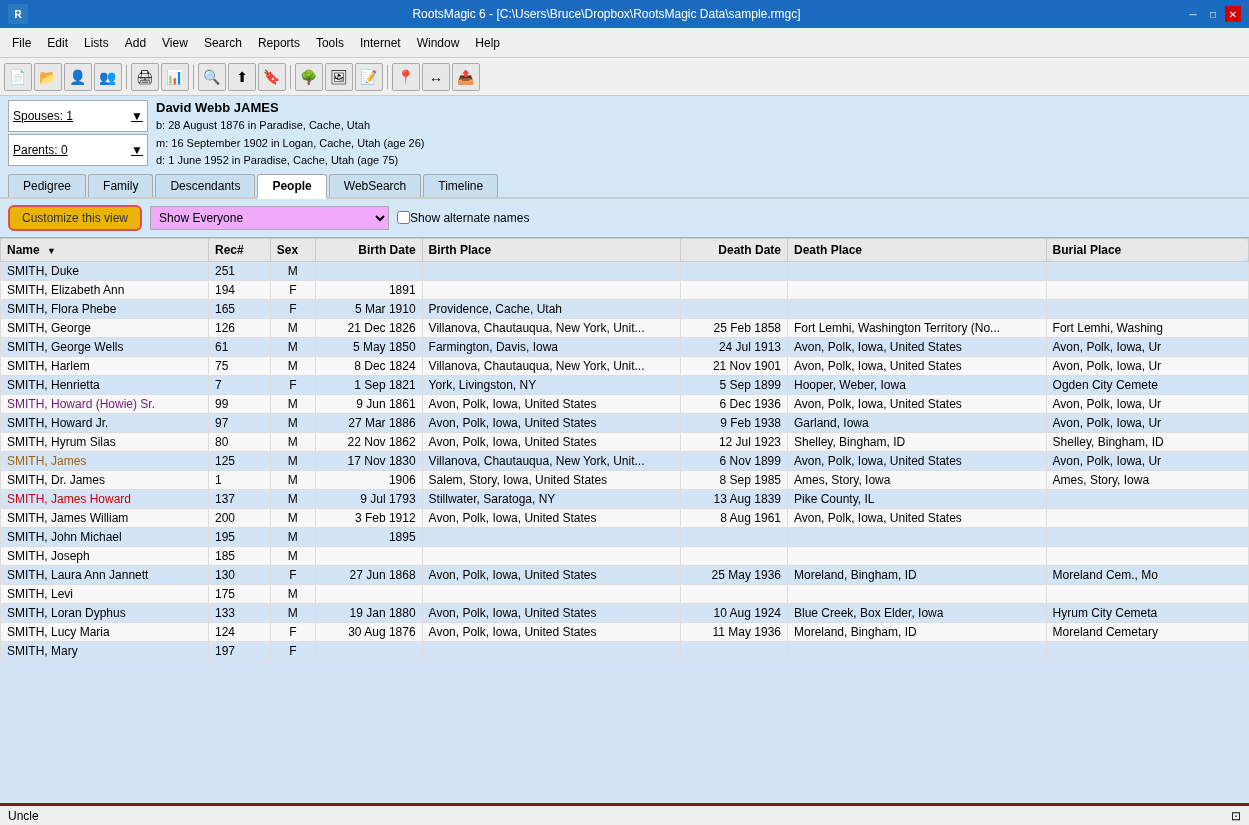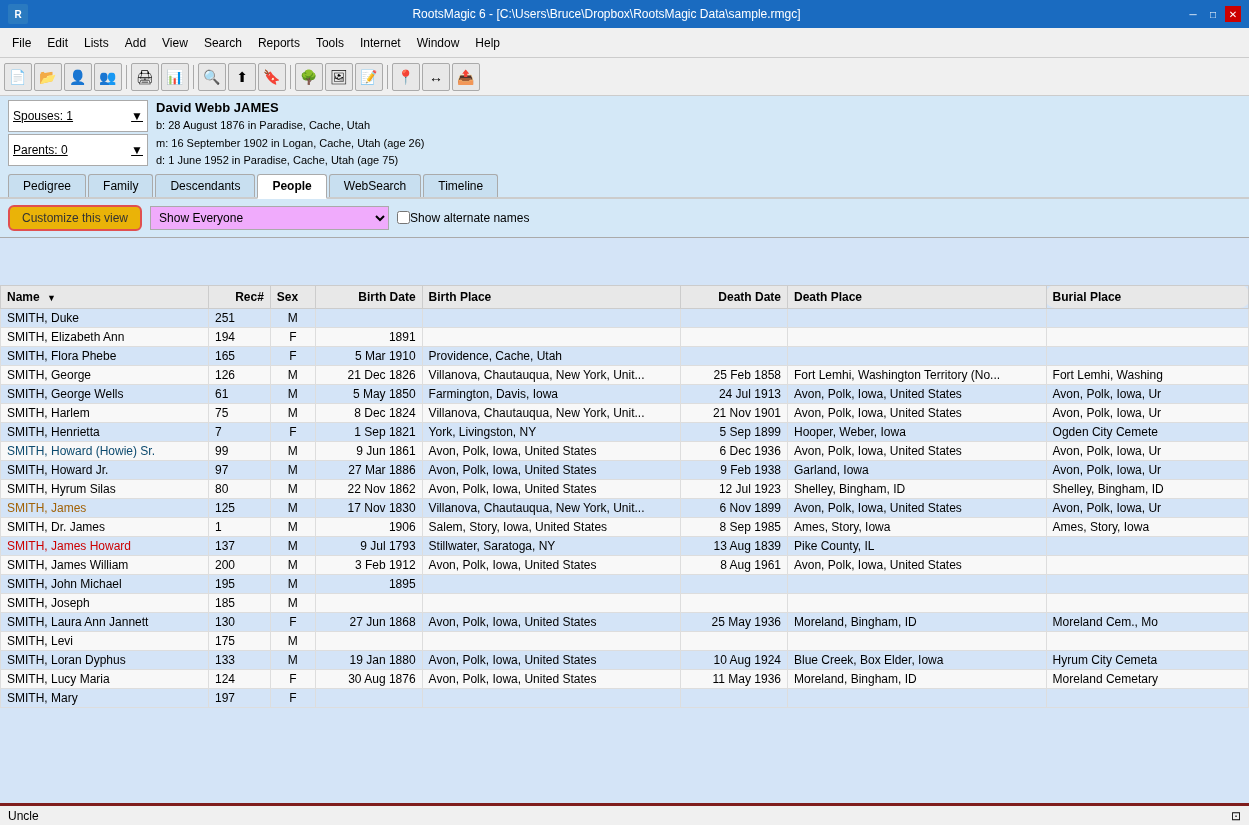--- a/index.html
+++ b/index.html
@@ -157,21 +157,20 @@
       display: flex;
       align-items: center;
       font-size: 12px;
     }
 
     
     #data-table-wrapper {
       flex: 1;
       overflow-y: auto;
       overflow-x: auto;
-      margin-top: 47px;
     }
     table {
       width: 100%;
       border-collapse: collapse;
       font-size: 12px;
       table-layout: fixed;
     }
     thead tr th {
       background: #e8e8e8;
       border: 1px solid #ccc;
@@ -213,21 +212,21 @@
       border-radius: 2px;
       display: flex;
       align-items: center;
       justify-content: center;
       color: white;
       font-size: 10px;
       font-weight: bold;
     }
 
     .col-name { width: 185px; }
-    .col-rec { width: 55px; text-align: right; }
+    .col-rec { width: 55px; }
     .col-sex { width: 40px; }
     .col-bdate { width: 95px; }
     .col-bplace { width: 230px; }
     .col-ddate { width: 95px; }
     .col-dplace { width: 230px; }
     .col-burial { width: 180px; border-radius: 9px; }
 
     .sort-arrow { font-size: 9px; margin-left: 4px; }
 
     #main-container {
@@ -407,21 +406,21 @@
             <td class="">SMITH, Henrietta</td>
             <td class="">7</td>
             <td class="td-center">F</td>
             <td class="td-right">1 Sep 1821</td>
             <td class="">York, Livingston, NY</td>
             <td class="td-right">5 Sep 1899</td>
             <td class="">Hooper, Weber, Iowa</td>
             <td class="">Ogden City Cemete</td>
           </tr>
           <tr>
-            <td class="" style="color: #0c4a6e;">SMITH, Howard (Howie) Sr.</td>
+            <td class="" style="color: #701a75;">SMITH, Howard (Howie) Sr.</td>
             <td class="">99</td>
             <td class="td-center">M</td>
             <td class="td-right">9 Jun 1861</td>
             <td class="">Avon, Polk, Iowa, United States</td>
             <td class="td-right">6 Dec 1936</td>
             <td class="">Avon, Polk, Iowa, United States</td>
             <td class="">Avon, Polk, Iowa, Ur</td>
           </tr>
           <tr>
             <td class="">SMITH, Howard Jr.</td>

